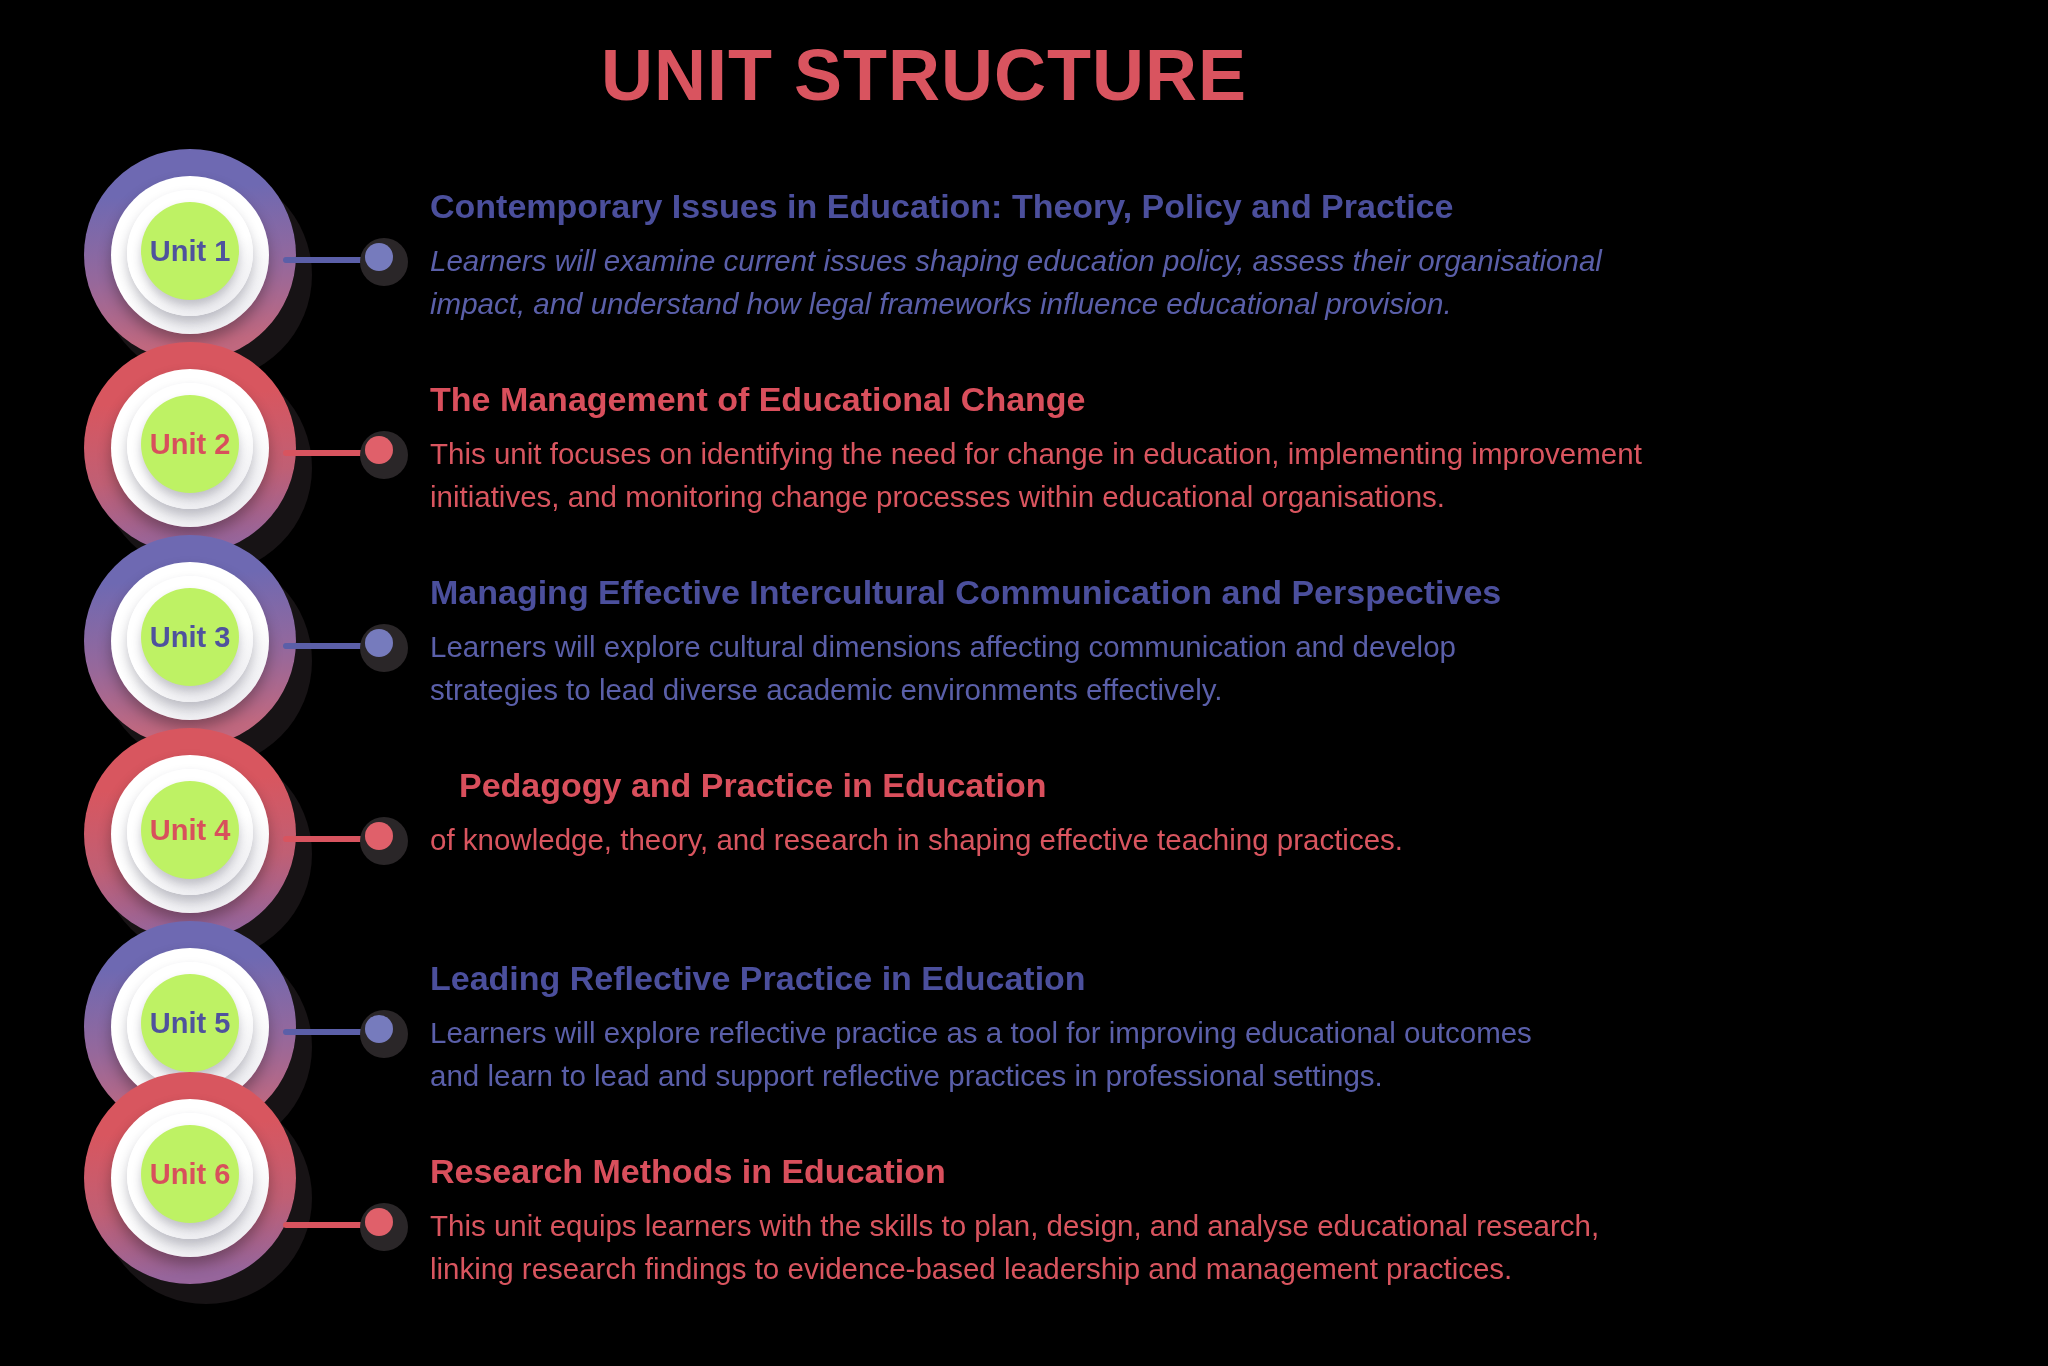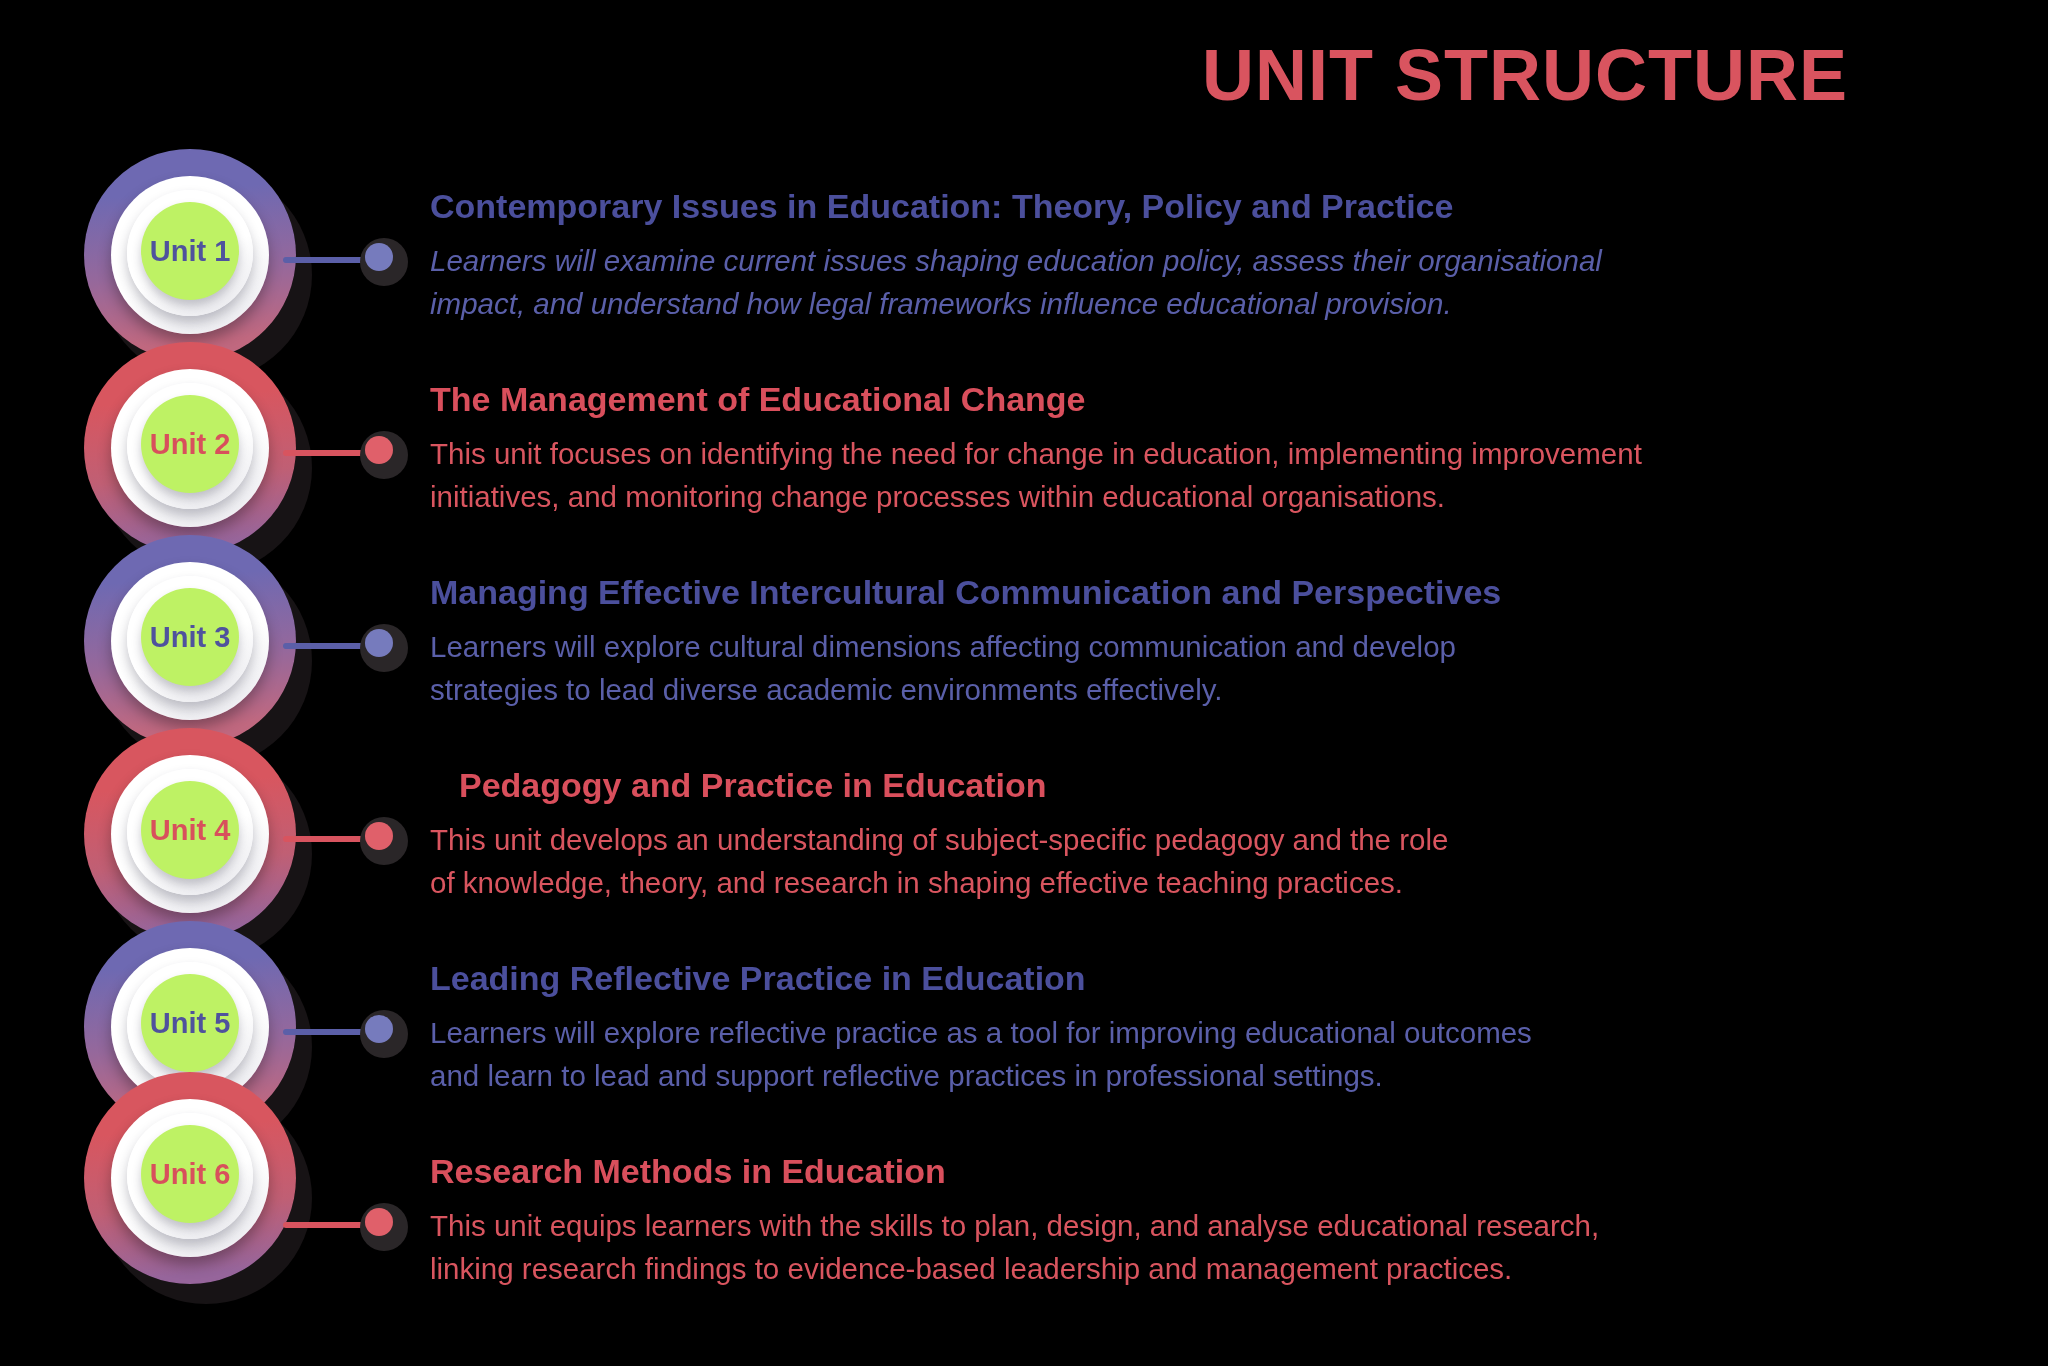--- a/index.html
+++ b/index.html
@@ -1,21 +1,21 @@
 <!DOCTYPE html>
 <html><head>
 <meta charset="utf-8">
 <style>
   html,body{margin:0;padding:0;background:#000;}
   .stage{
     position:relative;width:2048px;height:1366px;background:#000;overflow:hidden;
     font-family:"Liberation Sans",sans-serif;
   }
   .main-title{
-    position:absolute;top:34px;left:0;width:1848px;text-align:right;
+    position:absolute;top:34px;left:0;width:1848px;text-align:center;
     font-size:72px;font-weight:bold;letter-spacing:1px;color:#d9545f;margin:0;
   }
   
   .badge{position:absolute;width:212px;height:212px;border-radius:50%;}
   .badge .ring{
     position:absolute;inset:0;border-radius:50%;
     box-shadow:16px 20px 0 rgba(24,20,22,0.95);
   }
   .badge.p .ring{background:linear-gradient(175deg,#6e69b2 22%,#96689b 58%,#c0687f 88%);}
   .badge.r .ring{background:linear-gradient(175deg,#d8565f 28%,#c05f74 62%,#96659b 92%);}
@@ -115,21 +115,20 @@
       <div class="disc disc2"></div>
       <div class="disc disc3">
         <span class="badge-label">Unit 4</span>
       </div>
     </div>
     <div class="conn-line r" style="left:283px;top:836px;width:100px;"></div>
     <div class="dot-halo" style="left:360px;top:817px;"></div>
     <div class="dot-core r" style="left:365px;top:822px;"></div>
     <h2 class="unit-title r" style="top:766px;margin-left:29px;">Pedagogy and Practice in Education</h2>
     <div class="unit-desc r" style="top:818px;">
-      <div>This unit develops an understanding of subject-specific pedagogy and the role</div>
       <div>of knowledge, theory, and research in shaping effective teaching practices.</div>
     </div>
     </div>
     <div>
     <div class="badge p" style="left:84px;top:921px;">
       <div class="ring"></div>
       <div class="disc disc1"></div>
       <div class="disc disc2"></div>
       <div class="disc disc3">
         <span class="badge-label">Unit 5</span>

